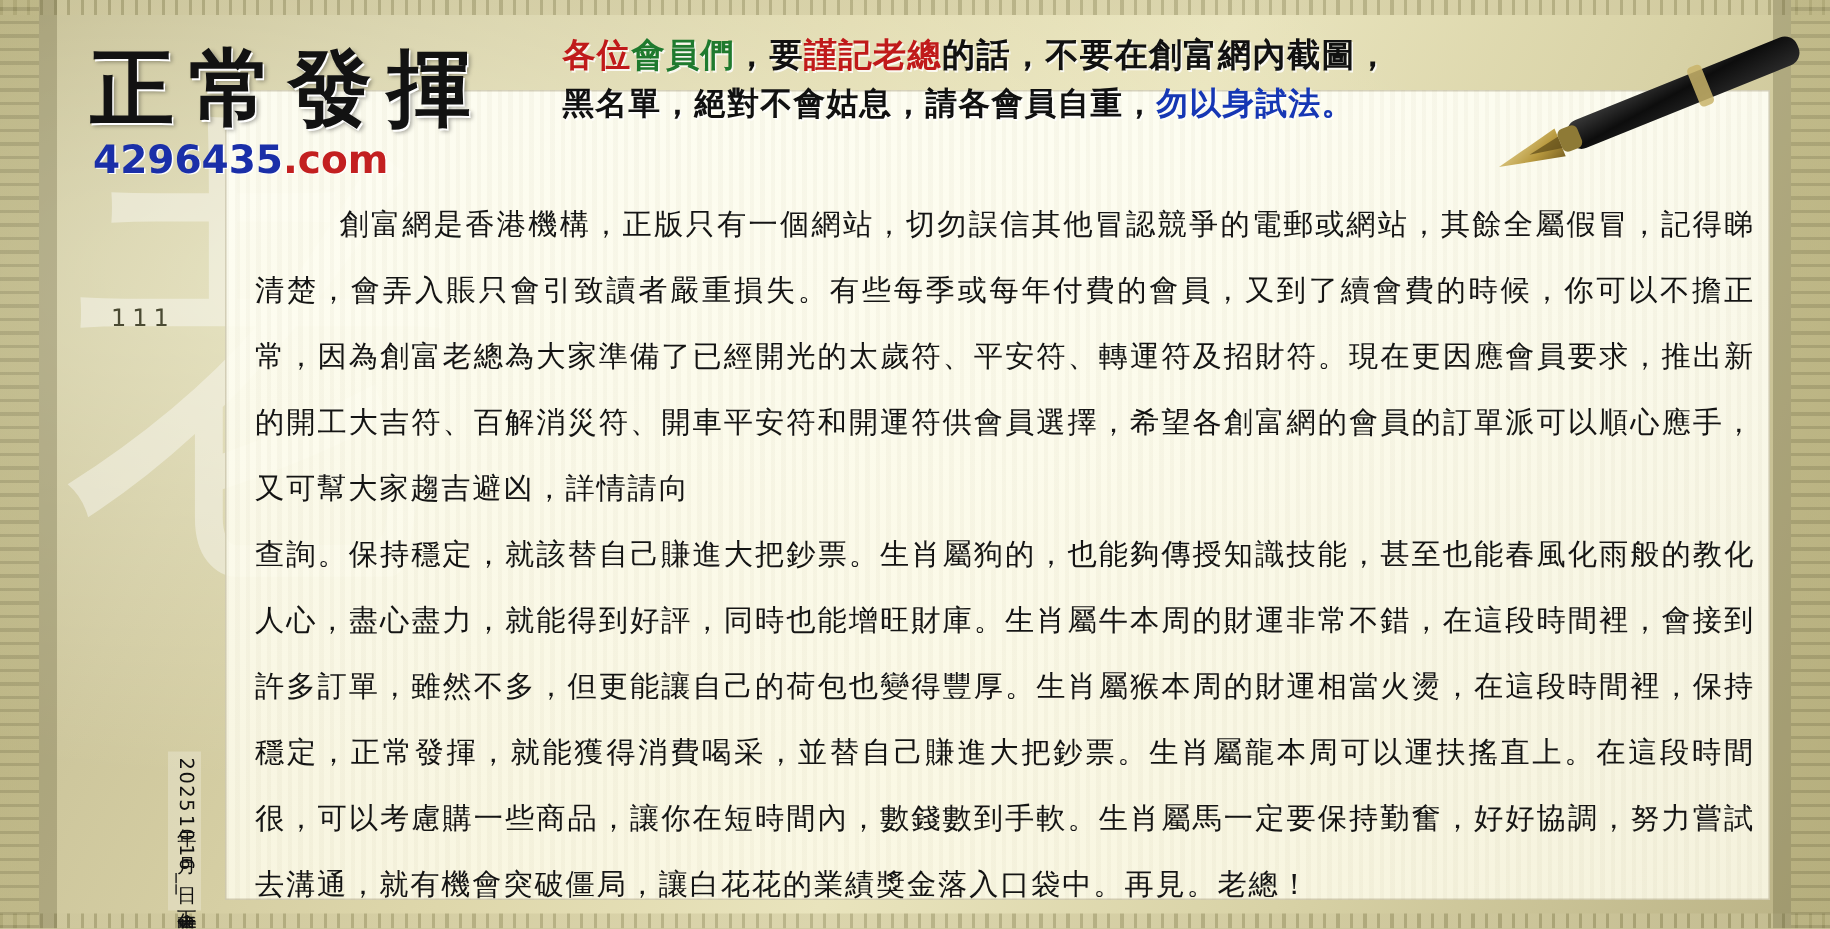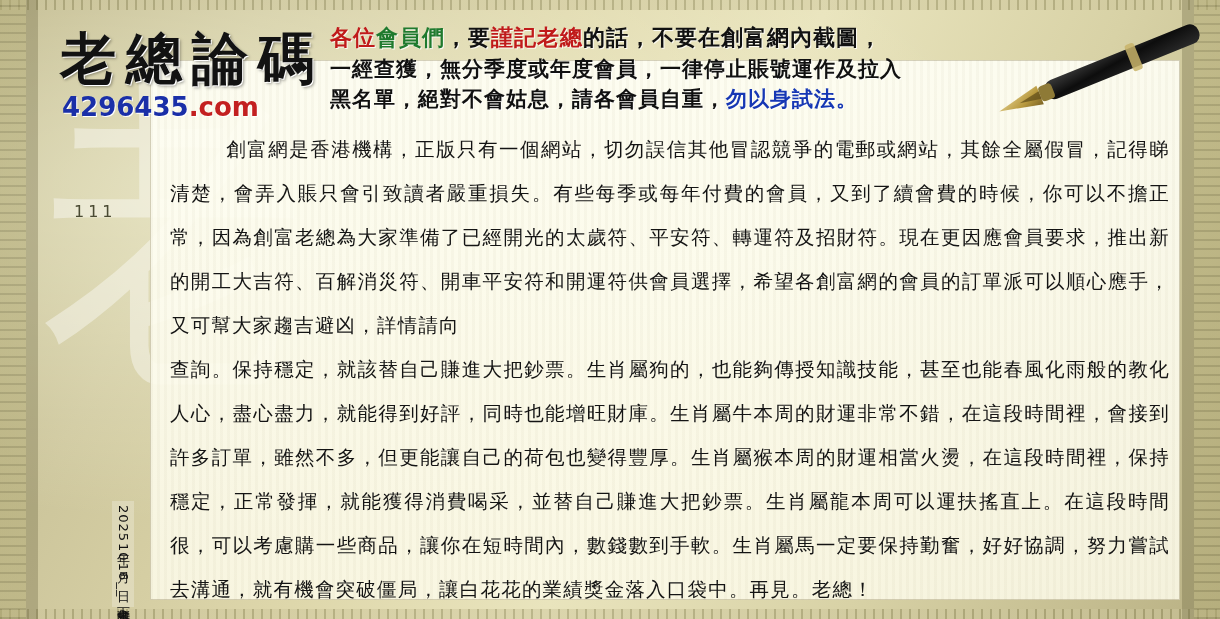--- a/index.html
+++ b/index.html
@@ -77,20 +77,21 @@
   
   .banner{
     position:absolute;left:330px;top:22px;width:720px;
     text-align:left;
   }
   .banner .line{
     font-family:"DejaVu Serif","Liberation Serif",serif;
     font-size:21px;font-weight:bold;color:#111;line-height:1.45;
     letter-spacing:1px;text-shadow:1px 1px 0 rgba(255,255,255,.8);
     white-space:nowrap;
+    margin-left:45px;
   }
   .banner .line.l1{font-size:22px;}
   .hl-red{color:#c01a1a;}
   .hl-blue{color:#1637b4;}
   .hl-green{color:#1f7a2e;}
 
   
   .body-text{
     position:absolute;left:170px;top:128px;width:1000px;
     font-family:"DejaVu Serif","Liberation Serif",serif;
@@ -138,21 +139,21 @@
   <div class="edge left"></div>
   <div class="edge right"></div>
   <div class="edge2 left"></div>
   <div class="edge2 right"></div>
 
   <div class="watermark">老</div>
   <div class="corner-num">111</div>
 
   <div class="paper"></div>
 
-  <div class="title">老總論碼</div>
+  <div class="title">正常發揮</div>
 
   <div class="site">
     <span>4296435</span><span class="dotcom">.com</span>
   </div>
 
   <svg class="pen" viewBox="0 0 230 110">
     <defs>
       <linearGradient id="penbody" x1="0" y1="0" x2="1" y2="1">
         <stop offset="0%" stop-color="#3a3a3a"></stop>
         <stop offset="45%" stop-color="#0d0d0d"></stop>
@@ -170,21 +171,20 @@
       <path d="M10 54 L54 44 L54 64 Z" fill="url(#nib)"></path>
       <path d="M32 54 L54 50 L54 58 Z" fill="#5d4a18" opacity=".7"></path>
       <rect x="150" y="40" width="10" height="28" rx="3" fill="#c9b46a" opacity=".85"></rect>
     </g>
   </svg>
 
   <div class="banner">
     <div class="line l1">
       <span class="hl-red">各位</span><span class="hl-green">會員們</span><span>，要</span><span class="hl-red">謹記老總</span><span>的話，不要在創富網內截圖，</span>
     </div>
-    <div class="line">一經查獲，無分季度或年度會員，一律停止賬號運作及拉入</div>
     <div class="line">
       <span>黑名單，絕對不會姑息，請各會員自重，</span><span class="hl-blue">勿以身試法。</span>
     </div>
   </div>
 
   <div class="body-text">
     <p><span class="indent"></span><span>創富網是香港機構，正版只有一個網站，切勿誤信其他冒認競爭的電郵或網站，其餘全屬假冒，記得睇清楚，會弄入賬只會引致讀者嚴重損失。有些每季或每年付費的會員，又到了續會費的時候，你可以不擔正常，因為創富老總為大家準備了已經開光的太歲符、平安符、轉運符及招財符。現在更因應會員要求，推出新的開工大吉符、百解消災符、開車平安符和開運符供會員選擇，希望各創富網的會員的訂單派可以順心應手，又可幫大家趨吉避凶，詳情請向</span></p>
     <p><span>查詢。保持穩定，就該替自己賺進大把鈔票。生肖屬狗的，也能夠傳授知識技能，甚至也能春風化雨般的教化人心，盡心盡力，就能得到好評，同時也能增旺財庫。生肖屬牛本周的財運非常不錯，在這段時間裡，會接到許多訂單，雖然不多，但更能讓自己的荷包也變得豐厚。生肖屬猴本周的財運相當火燙，在這段時間裡，保持穩定，正常發揮，就能獲得消費喝采，並替自己賺進大把鈔票。生肖屬龍本周可以運扶搖直上。在這段時間很，可以考慮購一些商品，讓你在短時間內，數錢數到手軟。生肖屬馬一定要保持勤奮，好好協調，努力嘗試去溝通，就有機會突破僵局，讓白花花的業績獎金落入口袋中。再見。老總！</span></p>
   </div>
 

